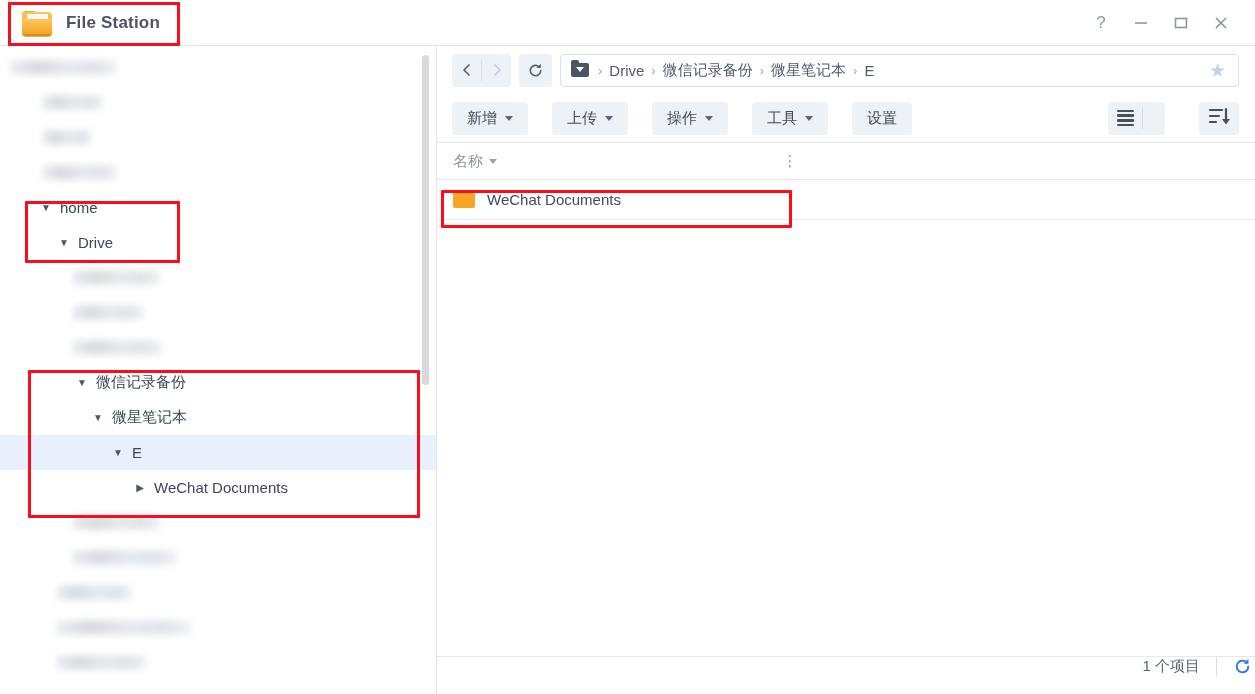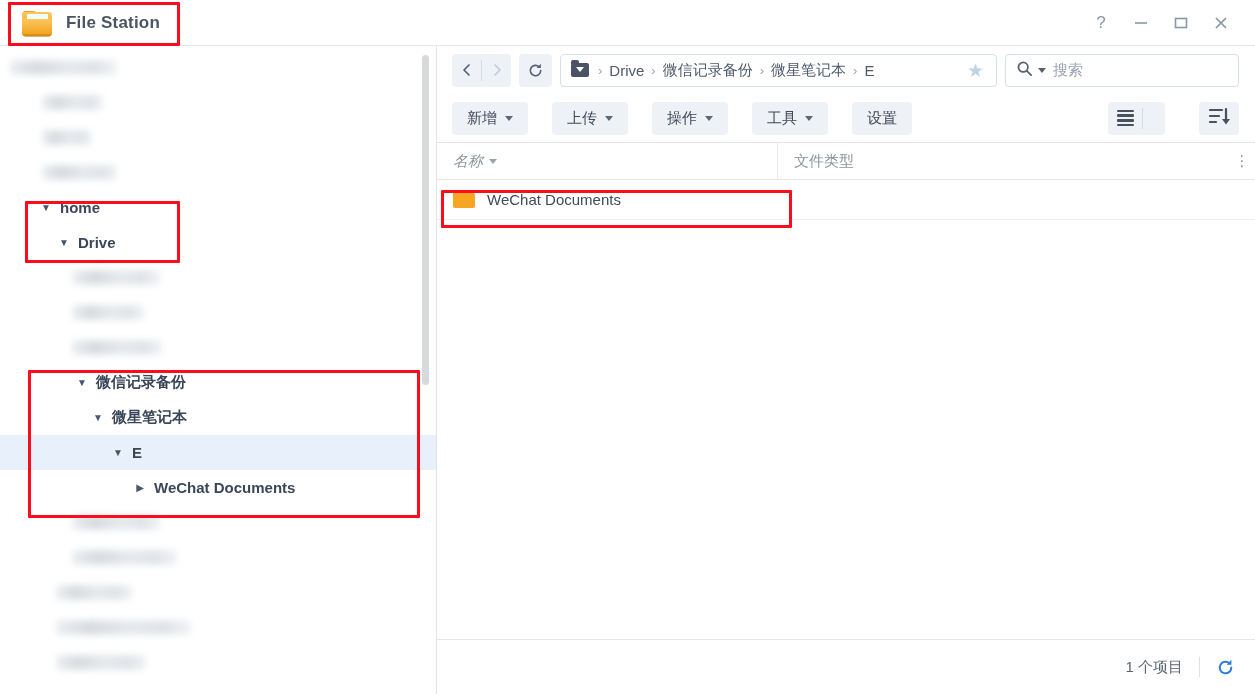--- a/index.html
+++ b/index.html
@@ -92,21 +92,21 @@
     font-size: 15px; color: #3b4758;
     white-space: nowrap;
   }
   .tree-row.selected { background: #e8f1fb; }
   .caret {
     width: 16px; display: inline-block; text-align: center;
     color: #46586e; font-size: 10px; line-height: 1;
     flex: 0 0 16px;
   }
   .caret.right { color: #46586e; }
-  .tree-label { padding-left: 6px; font-weight: bold; }
+  .tree-label { padding-left: 6px; }
   .blur-row { height: 35px; display: flex; align-items: center; }
   .blur-bar {
     height: 15px; border-radius: 2px;
     background: linear-gradient(90deg,#eceff2 0%, #d6dade 25%, #e6e9ec 55%, #dfe3e7 80%, #f0f2f4 100%);
     filter: blur(3.2px);
     opacity: .95;
   }
   .sb-scroll {
     position: absolute; left: 422px; top: 9px;
     width: 7px; height: 330px;
@@ -212,21 +212,21 @@
   .thead {
     height: 38px; display: flex; align-items: center;
     border-top: 1px solid #e3e6ea; border-bottom: 1px solid #e3e6ea;
     background: #fff;
   }
   .th {
     font-size: 15px; color: #8b93a0;
     display: flex; align-items: center; height: 38px;
     padding-left: 16px;
   }
-  .th.name { width: 340px; font-style: italic; }
+  .th.name { width: 340px; }
   .th.size { width: 272px; border-left: 1px solid #e8eaee; }
   .th.type { flex: 1 1 auto; border-left: 1px solid #e8eaee; }
   .th .sarrow {
     margin-left: 6px; width: 0; height: 0;
     border-left: 4px solid transparent; border-right: 4px solid transparent;
     border-top: 5px solid #9aa2ae;
   }
   .th-menu {
     width: 26px; height: 38px; display: flex; align-items: center; justify-content: center;
     color: #8b93a0; font-size: 15px; letter-spacing: 0;
@@ -238,23 +238,23 @@
     font-size: 15px; color: #3f4a5b;
   }
   .cell-name { width: 340px; display: flex; align-items: center; gap: 12px; padding-left: 16px; }
   .cell-size { width: 272px; padding-left: 16px; }
   .cell-type { flex: 1 1 auto; padding-left: 16px; }
   .folder-sm { width: 22px; height: 17px; position: relative; flex: 0 0 22px; }
   .folder-sm .fb { position: absolute; left: 0; top: 2px; width: 22px; height: 15px; background: #f6a623; border-radius: 2px; }
   .folder-sm .ft { position: absolute; left: 0; top: 0px; width: 10px; height: 4px; background: #f6a623; border-radius: 2px 2px 0 0; }
 
   .statusbar {
-    height: 55px; border-top: 1px solid #e3e6ea;
-    display: flex; align-items: center; justify-content: flex-end;
-    padding-right: 20px; gap: 0px;
+    height: 38px; border-top: 1px solid #e3e6ea;
+    display: flex; align-items: flex-start; justify-content: flex-end;
+    padding-right: 3px; gap: 0px;
   }
   .status-text { font-size: 15px; color: #5a6573; }
   .status-div { width: 1px; height: 20px; background: #dde1e6; margin: 0 16px; }
   .status-refresh { color: #2b7de0; display: flex; align-items: center; }
 
   
   .redbox {
     position: absolute; border: 3px solid #fc0d1b;
     pointer-events: none; z-index: 40; border-radius: 1px;
   }
@@ -418,30 +418,20 @@
             <span class="crumb-sep">›</span>
             <span class="crumb-item">微信记录备份</span>
             <span class="crumb-sep">›</span>
             <span class="crumb-item">微星笔记本</span>
             <span class="crumb-sep">›</span>
             <span class="crumb-item">E</span>
           </div>
           <span class="star">★</span>
         </div>
 
-        <div class="searchbox">
-          <span class="mag">
-            <svg width="17" height="17" viewBox="0 0 18 18">
-                <circle cx="7.6" cy="7.6" r="5" fill="none" stroke="#58616f" stroke-width="1.9"></circle>
-                <line x1="11.4" y1="11.4" x2="16" y2="16" stroke="#58616f" stroke-width="1.9" stroke-linecap="round"></line>
-              </svg>
-          </span>
-          <span class="tri"></span>
-          <span class="sph">搜索</span>
-        </div>
       </div>
 
       <div class="toolbar">
         <div class="tbtn">
           <span>新增</span>
           <span class="dn"></span>
         </div>
         <div class="tbtn">
           <span>上传</span>
           <span class="dn"></span>
@@ -485,23 +475,20 @@
             </svg>
           </span>
         </div>
       </div>
 
       <div class="thead">
         <div class="th name">
           <span>名称</span>
           <span class="sarrow"></span>
         </div>
-        <div class="th type">
-          <span>文件类型</span>
-        </div>
         <div class="th-menu">⋮</div>
       </div>
 
       <div class="rows">
         <div class="row">
           <div class="cell-name">
             <span class="folder-sm">
                 <span class="ft"></span>
                 <span class="fb"></span>
               </span>

